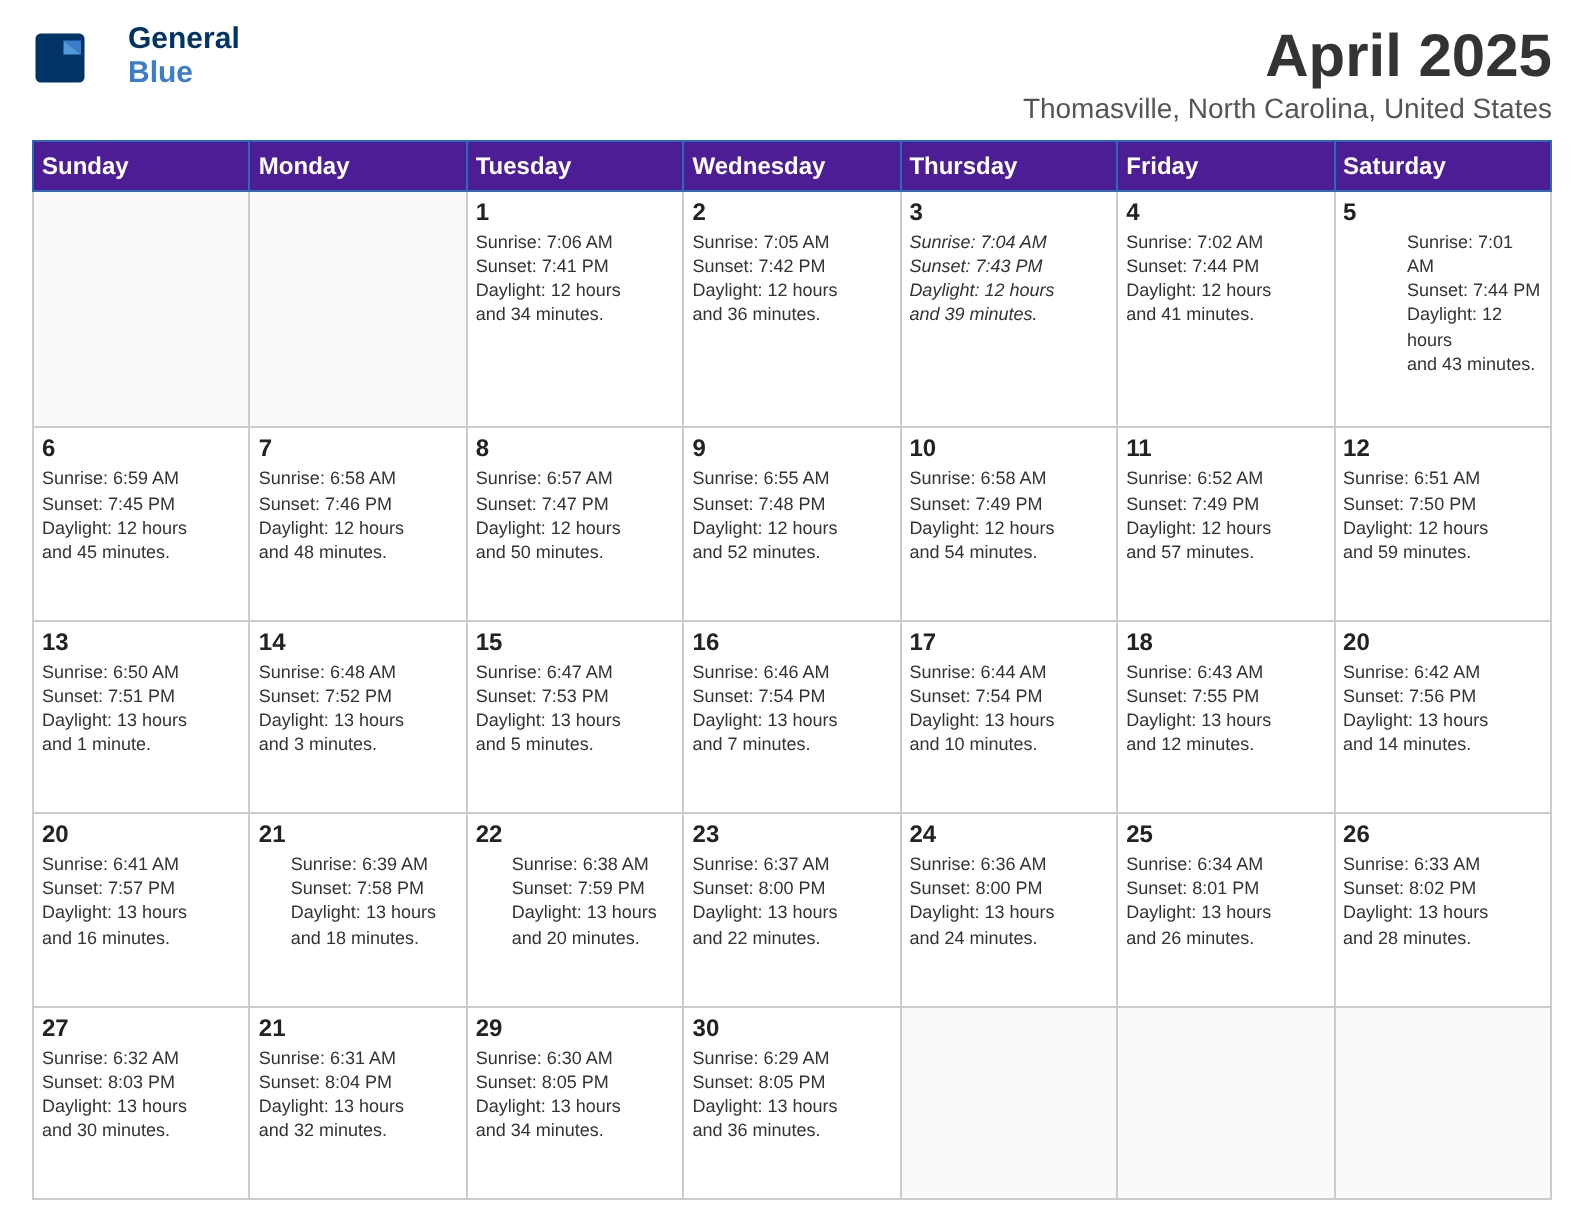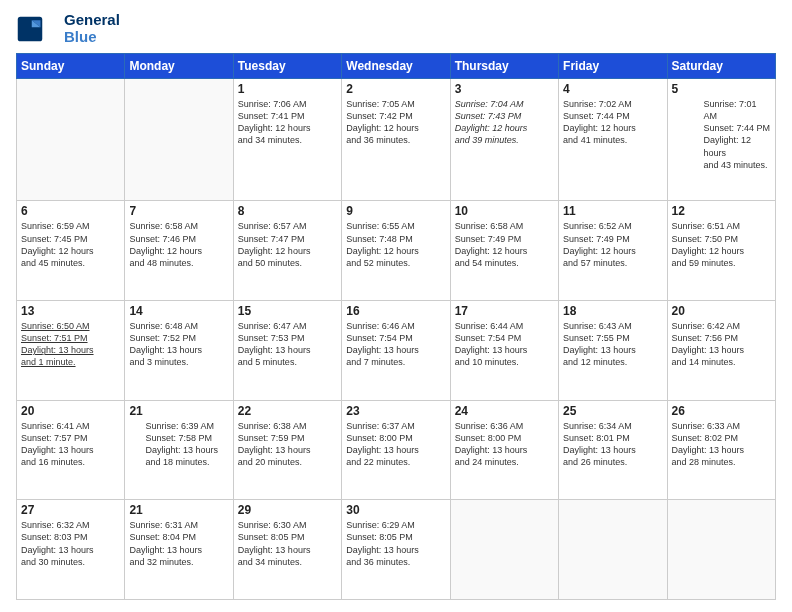--- a/index.html
+++ b/index.html
@@ -51,21 +51,21 @@
       color: #555;
     }
     .calendar {
       flex: 1;
       border: 1px solid #ccc;
       border-collapse: collapse;
       width: 100%;
       table-layout: fixed;
     }
     .calendar th {
-      background-color: #1d4ed8;
+      background-color: #4c1d95;
       color: #fff;
       font-size: 12px;
       font-weight: bold;
       padding: 5px 4px;
       text-align: left;
       border: 1px solid #2a6ab8;
     }
     .calendar td {
       vertical-align: top;
       padding: 3px 4px;
@@ -104,20 +104,22 @@
         <rect x="2" y="2" width="28" height="28" rx="3" fill="#003366"></rect>
         <polygon points="18,6 28,14 28,6" fill="#3a7dc9"></polygon>
         <polygon points="18,6 28,14 18,14" fill="#5599dd"></polygon>
       </svg>
       <div class="logo-text">
         <div>General</div>
         <div style="color:#3a7dc9">Blue</div>
       </div>
     </div>
     <div class="title-block">
+      <div class="main-title">April 2025</div>
+      <div class="subtitle">Thomasville, North Carolina, United States</div>
     </div>
   </div>
 
   <table class="calendar">
     <thead>
       <tr>
       <th>Sunday</th>
           <th>Monday</th>
           <th>Tuesday</th>
           <th>Wednesday</th>
@@ -213,21 +215,21 @@
             <span class="day-num">12</span>
             <div class="day-info" style="white-space: pre-line;">Sunrise: 6:51 AM
 Sunset: 7:50 PM
 Daylight: 12 hours
 and 59 minutes.</div>
           </td>
         </tr>
         <tr>
           <td>
             <span class="day-num">13</span>
-            <div class="day-info" style="white-space: pre-line; text-decoration: underline;">Sunrise: 6:50 AM
+            <div class="day-info" style="white-space: pre-line;">Sunrise: 6:50 AM
 Sunset: 7:51 PM
 Daylight: 13 hours
 and 1 minute.</div>
           </td>
           <td>
             <span class="day-num">14</span>
             <div class="day-info" style="white-space: pre-line;">Sunrise: 6:48 AM
 Sunset: 7:52 PM
 Daylight: 13 hours
 and 3 minutes.</div>
@@ -278,21 +280,21 @@
           </td>
           <td>
             <span class="day-num">21</span>
             <div class="day-info" style="white-space: pre-line; margin-left: 16px;">Sunrise: 6:39 AM
 Sunset: 7:58 PM
 Daylight: 13 hours
 and 18 minutes.</div>
           </td>
           <td>
             <span class="day-num">22</span>
-            <div class="day-info" style="white-space: pre-line;">Sunrise: 6:38 AM
+            <div class="day-info" style="white-space: pre-line; margin-left: 18px;">Sunrise: 6:38 AM
 Sunset: 7:59 PM
 Daylight: 13 hours
 and 20 minutes.</div>
           </td>
           <td>
             <span class="day-num">23</span>
             <div class="day-info" style="white-space: pre-line;">Sunrise: 6:37 AM
 Sunset: 8:00 PM
 Daylight: 13 hours
 and 22 minutes.</div>

